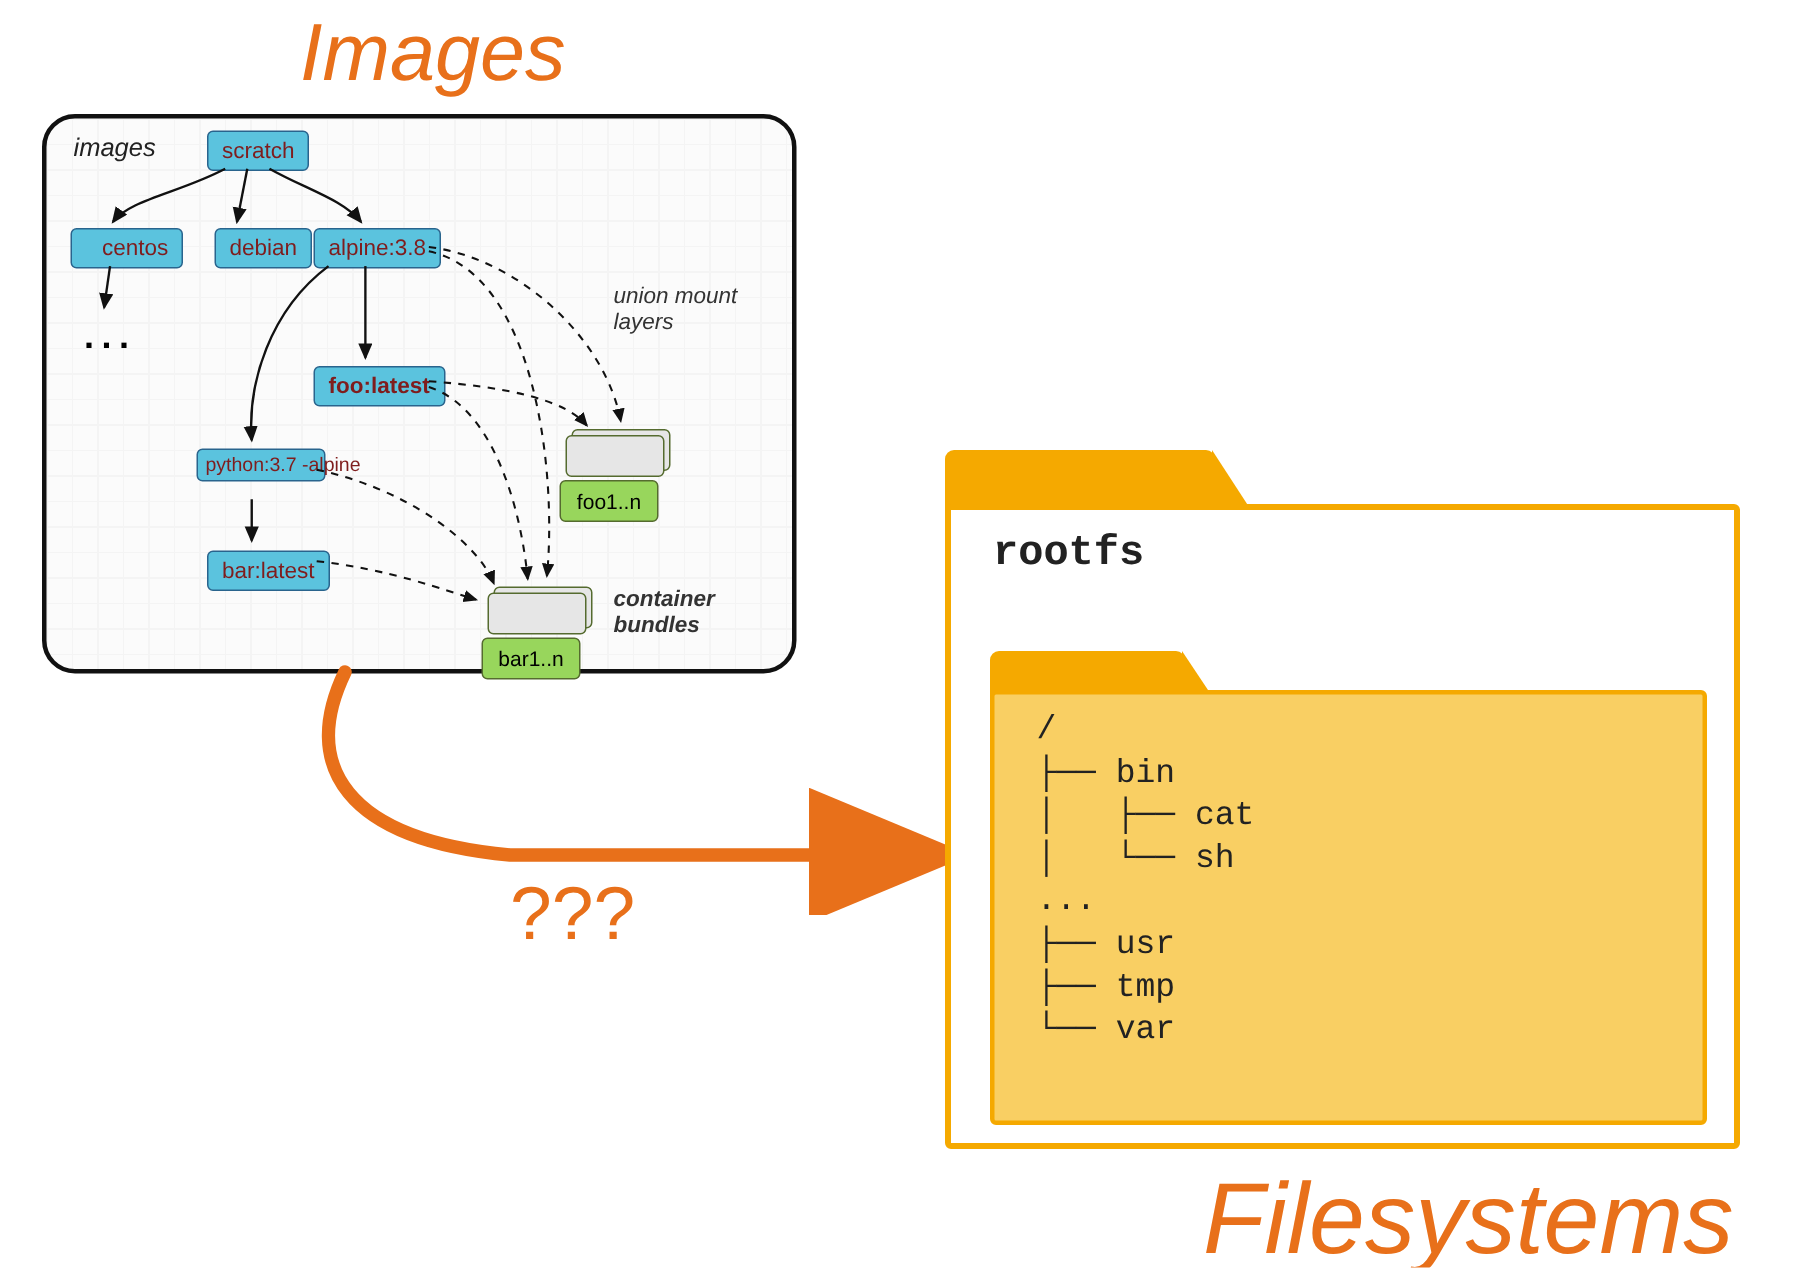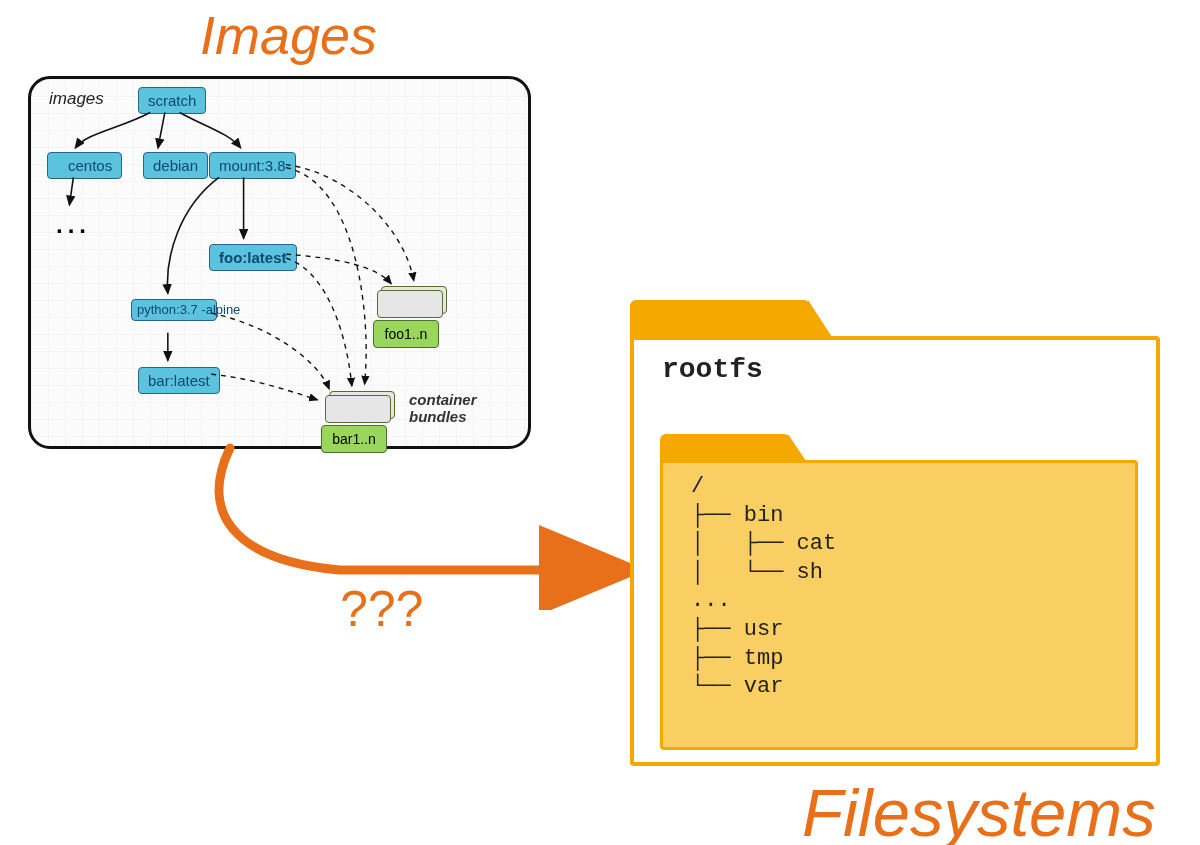--- a/index.html
+++ b/index.html
@@ -59,21 +59,21 @@
     font-size: 17px;
     color: #222;
   }
   .node {
     position: absolute;
     padding: 4px 9px;
     background: #5bc3de;
     border: 1.5px solid #29648d;
     border-radius: 4px;
     font-size: 15px;
-    color: #0c4a6e;
+    color: #7f1d1d;
     text-align: center;
     line-height: 1.15;
     white-space: nowrap;
   }
   
   #n-scratch { left: 107px; top: 8px; }
   #n-centos  { left: 16px;  top: 73px; padding-left: 20px; }
   #n-debian  { left: 98px;  top: 73px; margin-left: 14px; }
   #n-alpine  { left: 178px; top: 73px; }
   #n-foo     { left: 178px; top: 165px; font-weight: bold; }
@@ -217,37 +217,39 @@
   <div id="heading-images" class="heading">Images</div>
   <div id="heading-fs" class="heading">Filesystems</div>
   <div id="question-marks">???</div>
 
   <div class="images-panel">
     <div class="images-label">images</div>
 
     <div id="n-scratch" class="node">scratch</div>
     <div id="n-centos" class="node">centos</div>
     <div id="n-debian" class="node">debian</div>
-    <div id="n-alpine" class="node">mount:3.8</div>
+    <div id="n-alpine" class="node">alpine:3.8</div>
     <div id="n-foo" class="node">foo:latest</div>
     <div id="n-python" class="node">python:3.7
 -alpine</div>
     <div id="n-bar" class="node">bar:latest</div>
 
     <div id="s-foo" class="stack">
       <div class="layer l3"></div>
       <div class="layer l2"></div>
       <div class="layer top">foo1..n</div>
     </div>
     <div id="s-bar" class="stack">
       <div class="layer l3"></div>
       <div class="layer l2"></div>
       <div class="layer top">bar1..n</div>
     </div>
 
+    <div id="annot-union" class="annot">union mount
+layers</div>
     <div id="annot-bundles" class="annot">container
 bundles</div>
     <div class="dots">...</div>
 
     <svg class="overlay-svg" viewBox="0 0 503 373">
       <defs>
         <marker id="ah" markerWidth="8" markerHeight="8" refX="6" refY="3" orient="auto" markerUnits="strokeWidth">
           <path d="M0,0 L7,3 L0,6 Z" fill="#111"></path>
         </marker>
       </defs>

